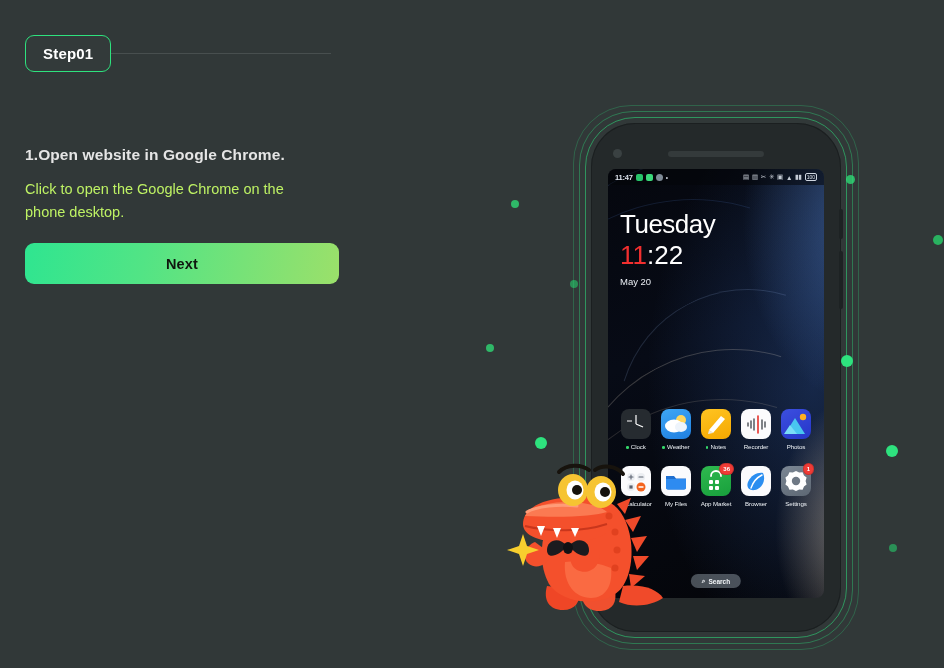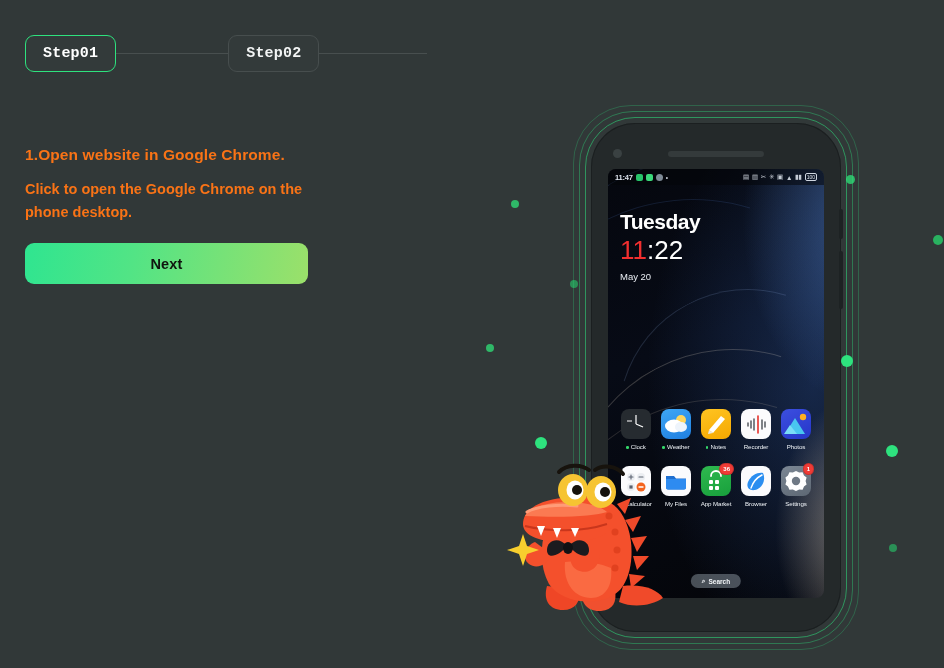--- a/index.html
+++ b/index.html
@@ -18,39 +18,38 @@
   }
   .step {
     border-radius: 9px;
     padding: 9px 17px;
     font-size: 15px; font-weight: 700;
     color: #f2f4f4;
     background: #333a3a;
     border: 1.5px solid #474e4e;
     white-space: nowrap;
     letter-spacing: .2px;
-    font-family: Liberation Mono, monospace;
   }
   .step.active { border-color: #2ee27e; color: #ffffff; }
   .connector { height: 1px; background: #484f4f; }
   .connector.c1 { width: 112px; }
   .connector.c2 { width: 108px; }
 
   
   .copy { position: absolute; left: 25px; top: 146px; width: 300px; }
   .copy h1 {
-    font-size: 15.5px; font-weight: 700; color: #f97316;
+    font-size: 15.5px; font-weight: 700; color: #e5e5e5;
     letter-spacing: .1px; margin-bottom: 14px;
   }
   .copy p {
-    font-size: 14.5px; color: #f97316; line-height: 1.6; font-weight: 700;
+    font-size: 14.5px; color: #bef264; line-height: 1.6; font-weight: 400;
   }
   .next-btn {
     position: absolute; left: 25px; top: 243px;
-    width: 283px; height: 41px;
+    width: 314px; height: 41px;
     border: none; border-radius: 9px;
     background: linear-gradient(100deg, #2fe590 0%, #52e485 38%, #9be06a 100%);
     color: #10160f; font-size: 14.5px; font-weight: 700;
     font-family: "Liberation Sans", sans-serif;
     cursor: pointer; letter-spacing: .2px;
   }
 
   
   .dot { position: absolute; border-radius: 50%; }
 
@@ -108,21 +107,21 @@
   .sb-time { font-size: 7.5px; font-weight: 700; letter-spacing: -.2px; }
   .sb-chip { width: 7px; height: 7px; border-radius: 2px; display: inline-block; }
   .sb-spacer { flex: 1; }
   .sb-ico { font-size: 6.5px; opacity: .88; letter-spacing: -.3px; }
   .sb-batt {
     border: .8px solid #cfd6e0; border-radius: 2px; padding: 0 1px;
     font-size: 5px; line-height: 7px; height: 8px;
   }
 
   .clock-block { position: absolute; left: 12px; top: 42px; }
-  .c-day { font-size: 21px; color: #ffffff; font-weight: 700; letter-spacing: -.5px; line-height: 1; }
+  .c-day { font-size: 26px; color: #ffffff; font-weight: 400; letter-spacing: -.5px; line-height: 1; }
   .c-time { font-size: 26px; font-weight: 400; color: #ffffff; line-height: 1.15; margin-top: 4px; }
   .c-time .hh { color: #f22f2f; margin-top: 32px; }
   .c-date { font-size: 9.5px; color: #e9edf3; margin-top: 5px; }
 
   .app-grid { position: absolute; left: 9px; right: 9px; top: 240px; }
   .app-row { display: flex; justify-content: space-between; margin-bottom: 16px; }
   .app { width: 38px; text-align: center; position: relative; }
   .app-icon {
     width: 30px; height: 30px; margin: 0 auto; border-radius: 8px;
     position: relative; overflow: hidden;
@@ -158,23 +157,20 @@
 </head>
 <body>
 
 <div class="page">
 
   <div class="stepper">
     <div class="step active">
       <span>Step01</span>
     </div>
     <div class="connector c1"></div>
-    <div class="step">
-      <span>Step02</span>
-    </div>
     <div class="connector c2"></div>
   </div>
 
   <div class="copy">
     <h1>1.Open website in Google Chrome.</h1>
     <p>Click to open the Google Chrome on the phone desktop.</p>
   </div>
   <button class="next-btn">Next</button>
 
   <div id="dots-layer">

